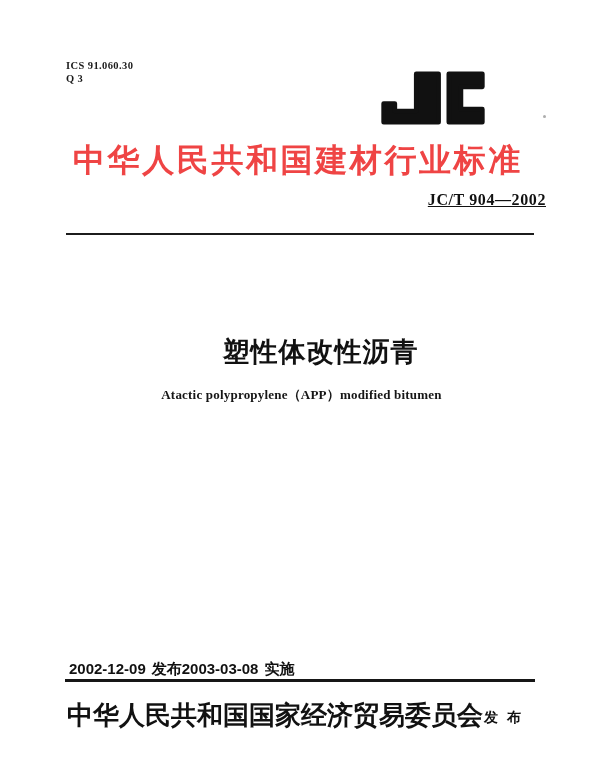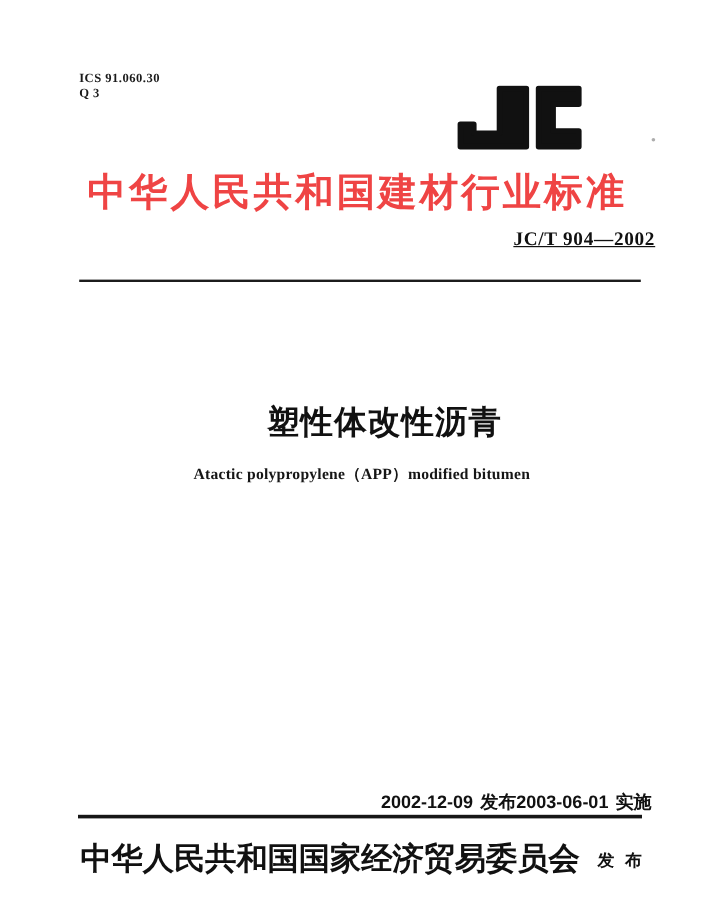--- a/index.html
+++ b/index.html
@@ -118,21 +118,21 @@
     white-space: nowrap;
   }
 
   
   .dates-row {
     position: absolute;
     left: 69px;
     right: 70px;
     top: 661px;
     display: flex;
-    justify-content: flex-end;
+    justify-content: flex-start;
     font-size: 15px;
     line-height: 1;
     font-weight: bold;
     color: #111;
     white-space: nowrap;
   }
   .date-pair { display: inline-flex; gap: 6px; }
 
   .rule-bottom {
     position: absolute;
@@ -158,21 +158,21 @@
     font-weight: bold;
     letter-spacing: 0px;
     color: #111;
     text-align: right;
   }
   .issuer-action {
     font-size: 14px;
     line-height: 1;
     font-weight: bold;
     letter-spacing: 2.5px;
-    margin-left: 15px;
+    margin-left: 1px;
     margin-top: 3px;
     color: #111;
   }
 
   
   .page-artifact {
     position: absolute;
     left: 94px;
     top: 750px;
     font-size: 9px;
@@ -209,21 +209,21 @@
   <div class="title-cn">塑性体改性沥青</div>
 
   <div class="title-en">Atactic polypropylene（APP）modified bitumen</div>
 
   <div class="dates-row">
     <div class="date-pair">
       <span>2002-12-09</span>
       <span>发布</span>
     </div>
     <div class="date-pair">
-      <span>2003-06-01</span>
+      <span>2003-03-08</span>
       <span>实施</span>
     </div>
   </div>
 
   <div class="rule-bottom"></div>
 
   <div class="issuer-row">
     <span class="issuer-name">中华人民共和国国家经济贸易委员会</span>
     <span class="issuer-action">发 布</span>
   </div>

